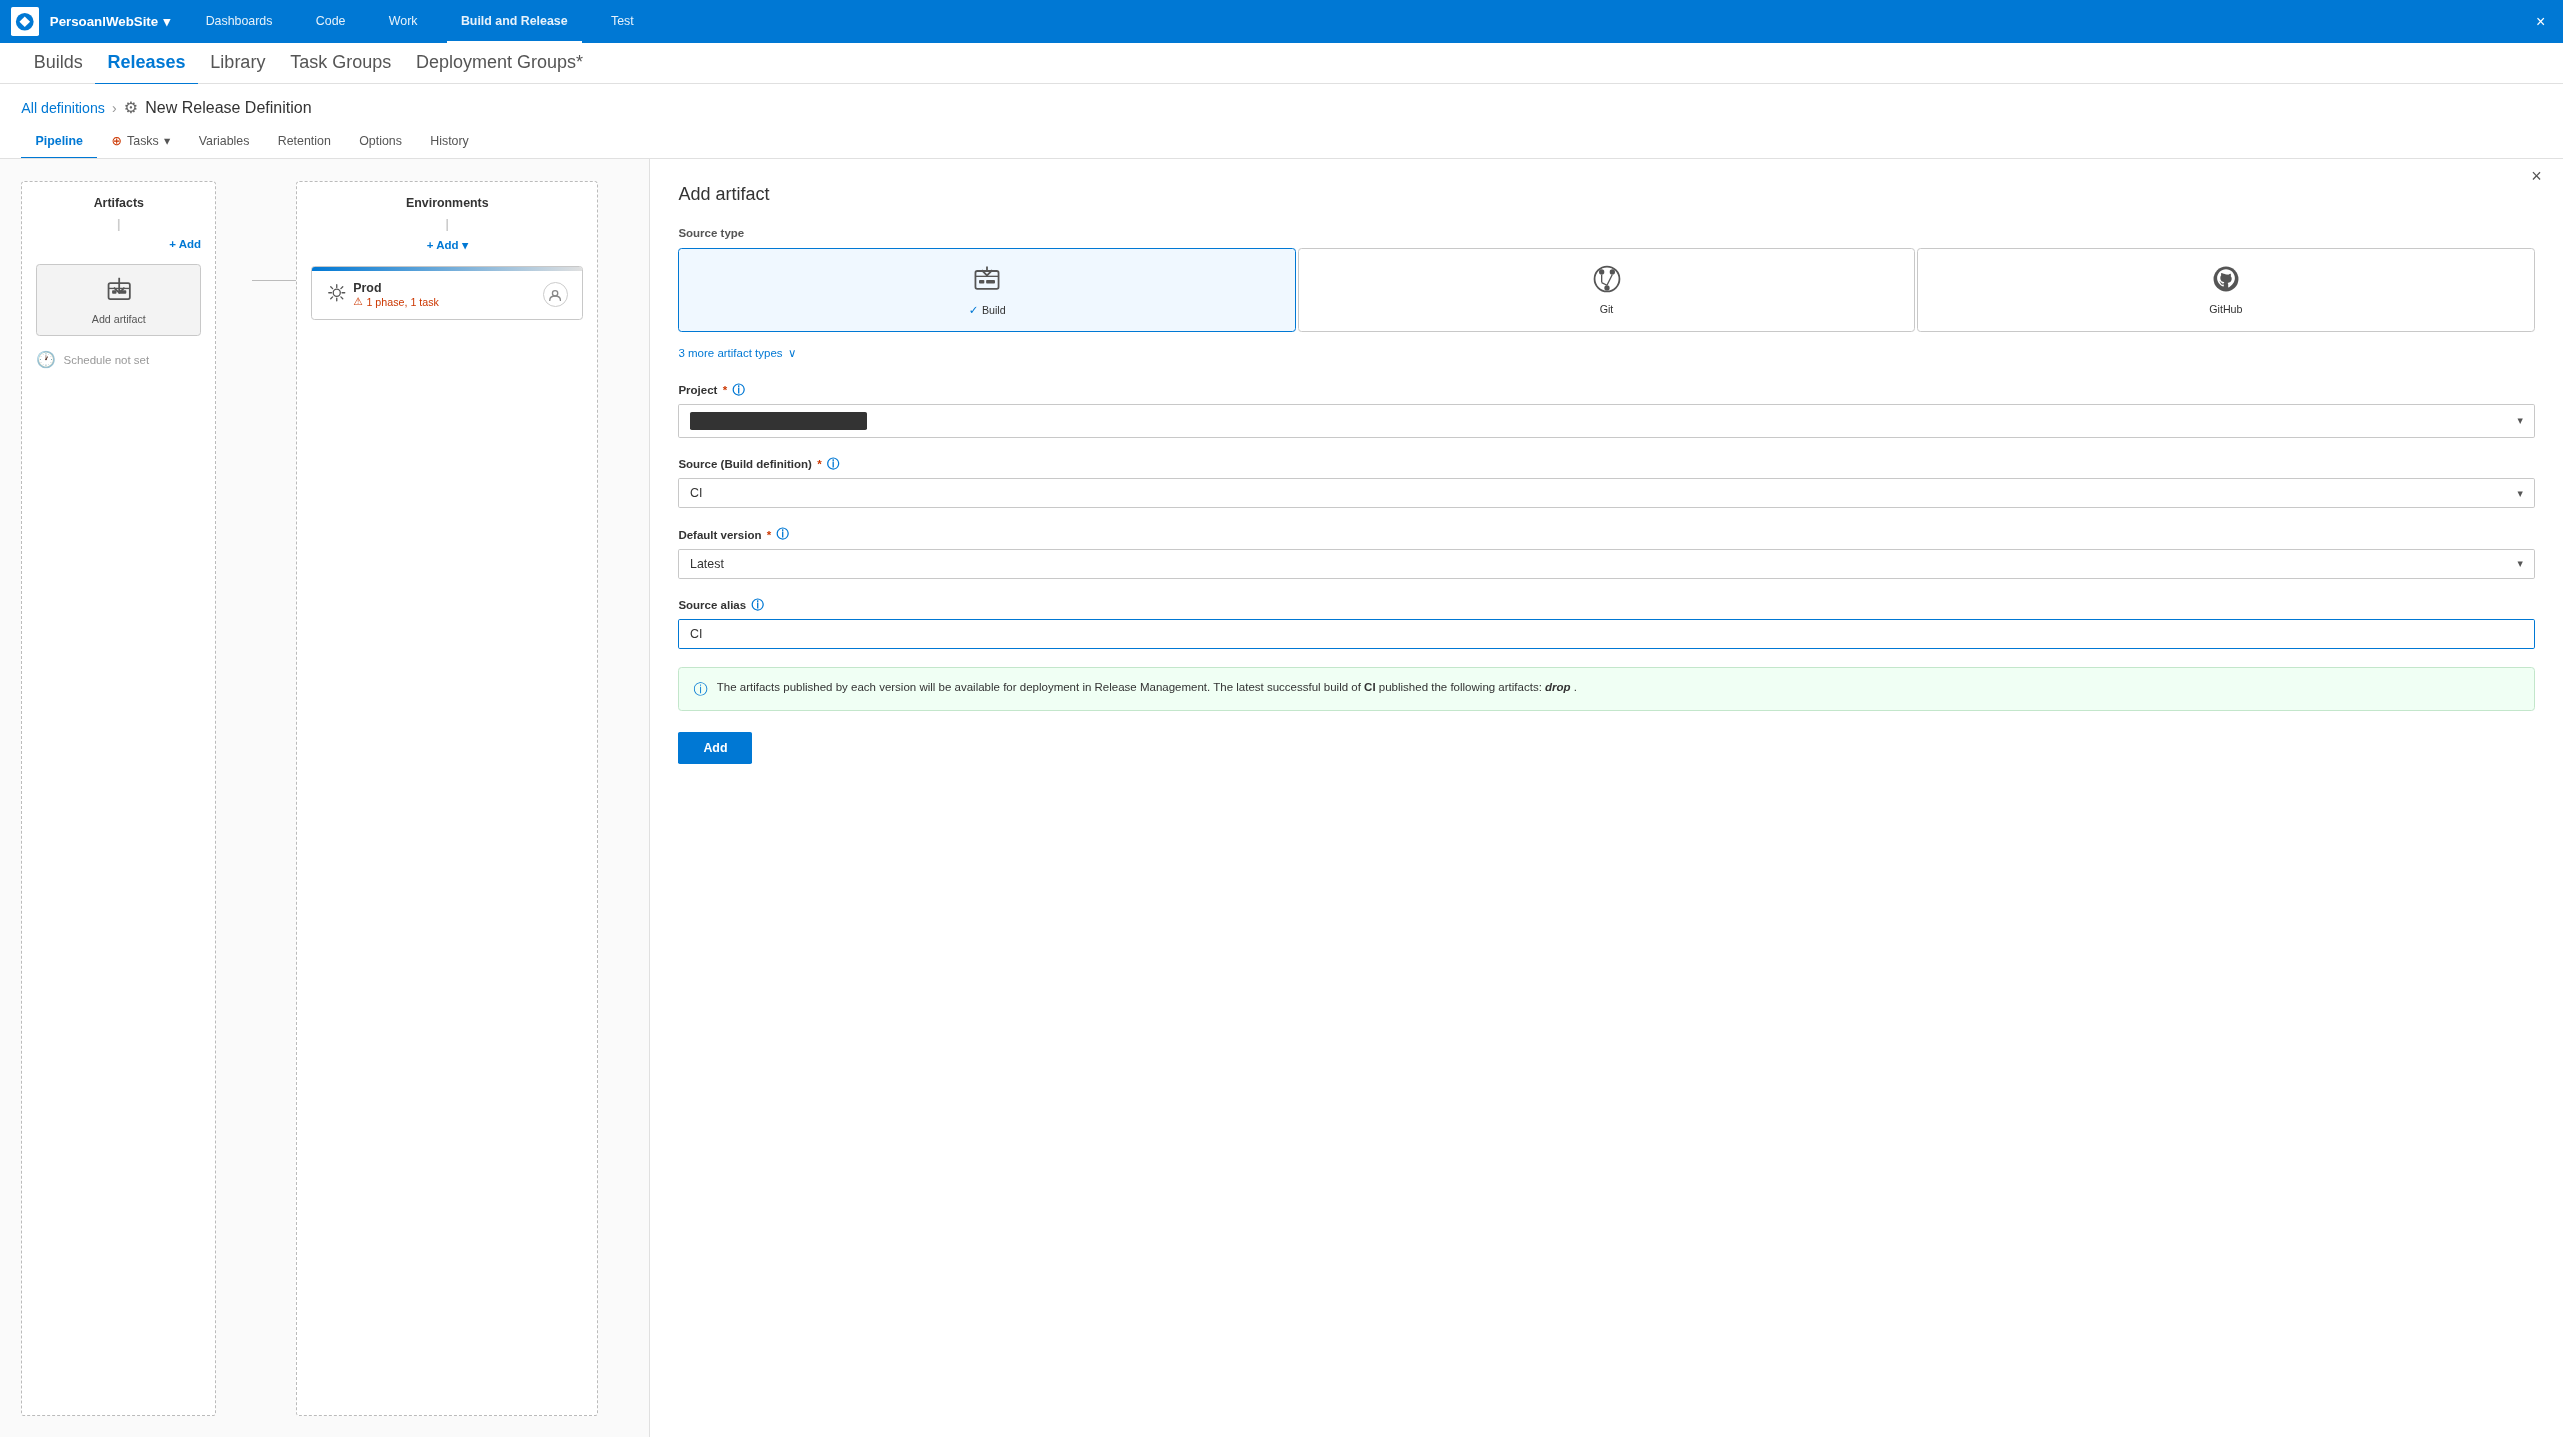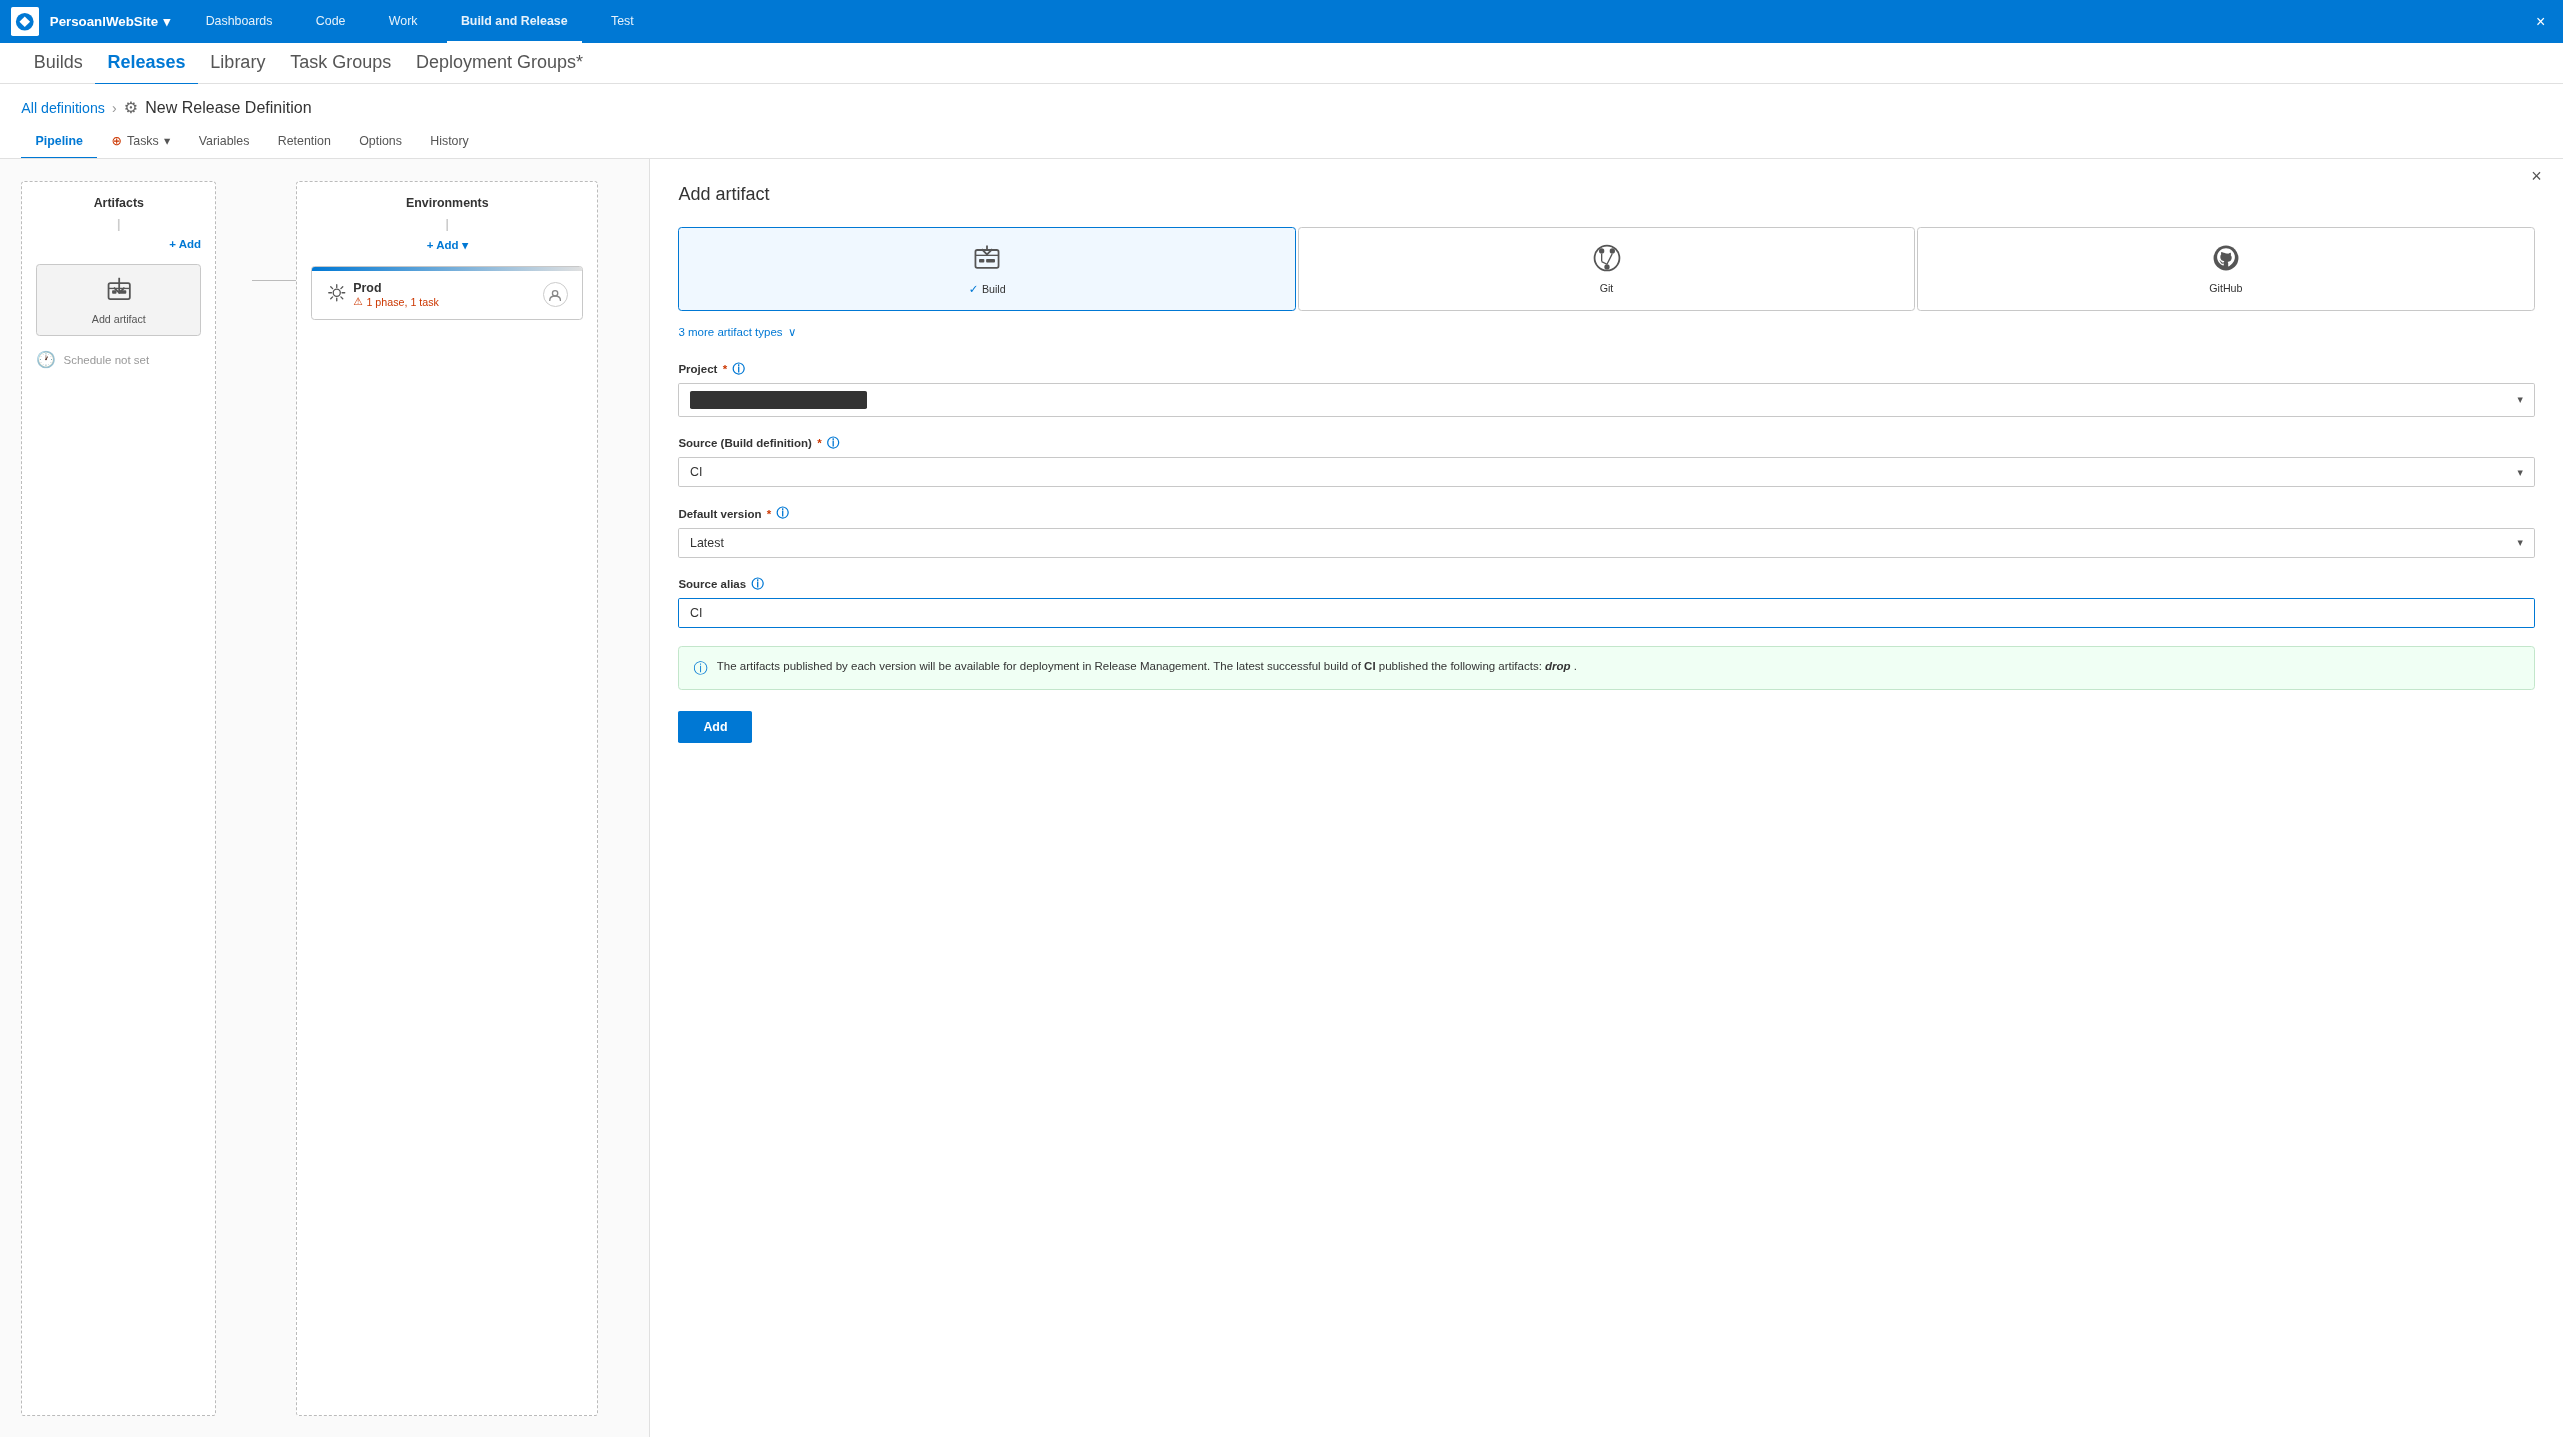--- a/index.html
+++ b/index.html
@@ -383,20 +383,21 @@
       </div>
     </div>
   </div>
 
   <div class="right-panel" style="position:relative;">
     <div class="panel-close">×</div>
     <div class="panel-title">Add artifact</div>
 
     
     <div class="field-group">
+      <div class="source-type-label">Source type</div>
       <div class="source-type-grid">
 
         <div class="source-type-card selected">
           <svg viewBox="0 0 36 36" fill="none" xmlns="http://www.w3.org/2000/svg">
             <rect x="5" y="9" width="26" height="20" rx="2" stroke="#555" stroke-width="2" fill="none"></rect>
             <line x1="5" y1="15" x2="31" y2="15" stroke="#555" stroke-width="1.5"></line>
             <rect x="9" y="19" width="6" height="4" rx="1" fill="#555"></rect>
             <rect x="17" y="19" width="10" height="4" rx="1" fill="#555"></rect>
             <line x1="18" y1="4" x2="18" y2="10" stroke="#555" stroke-width="2"></line>
             <polyline points="12,8 18,14 24,8" stroke="#555" stroke-width="2" fill="none"></polyline>

